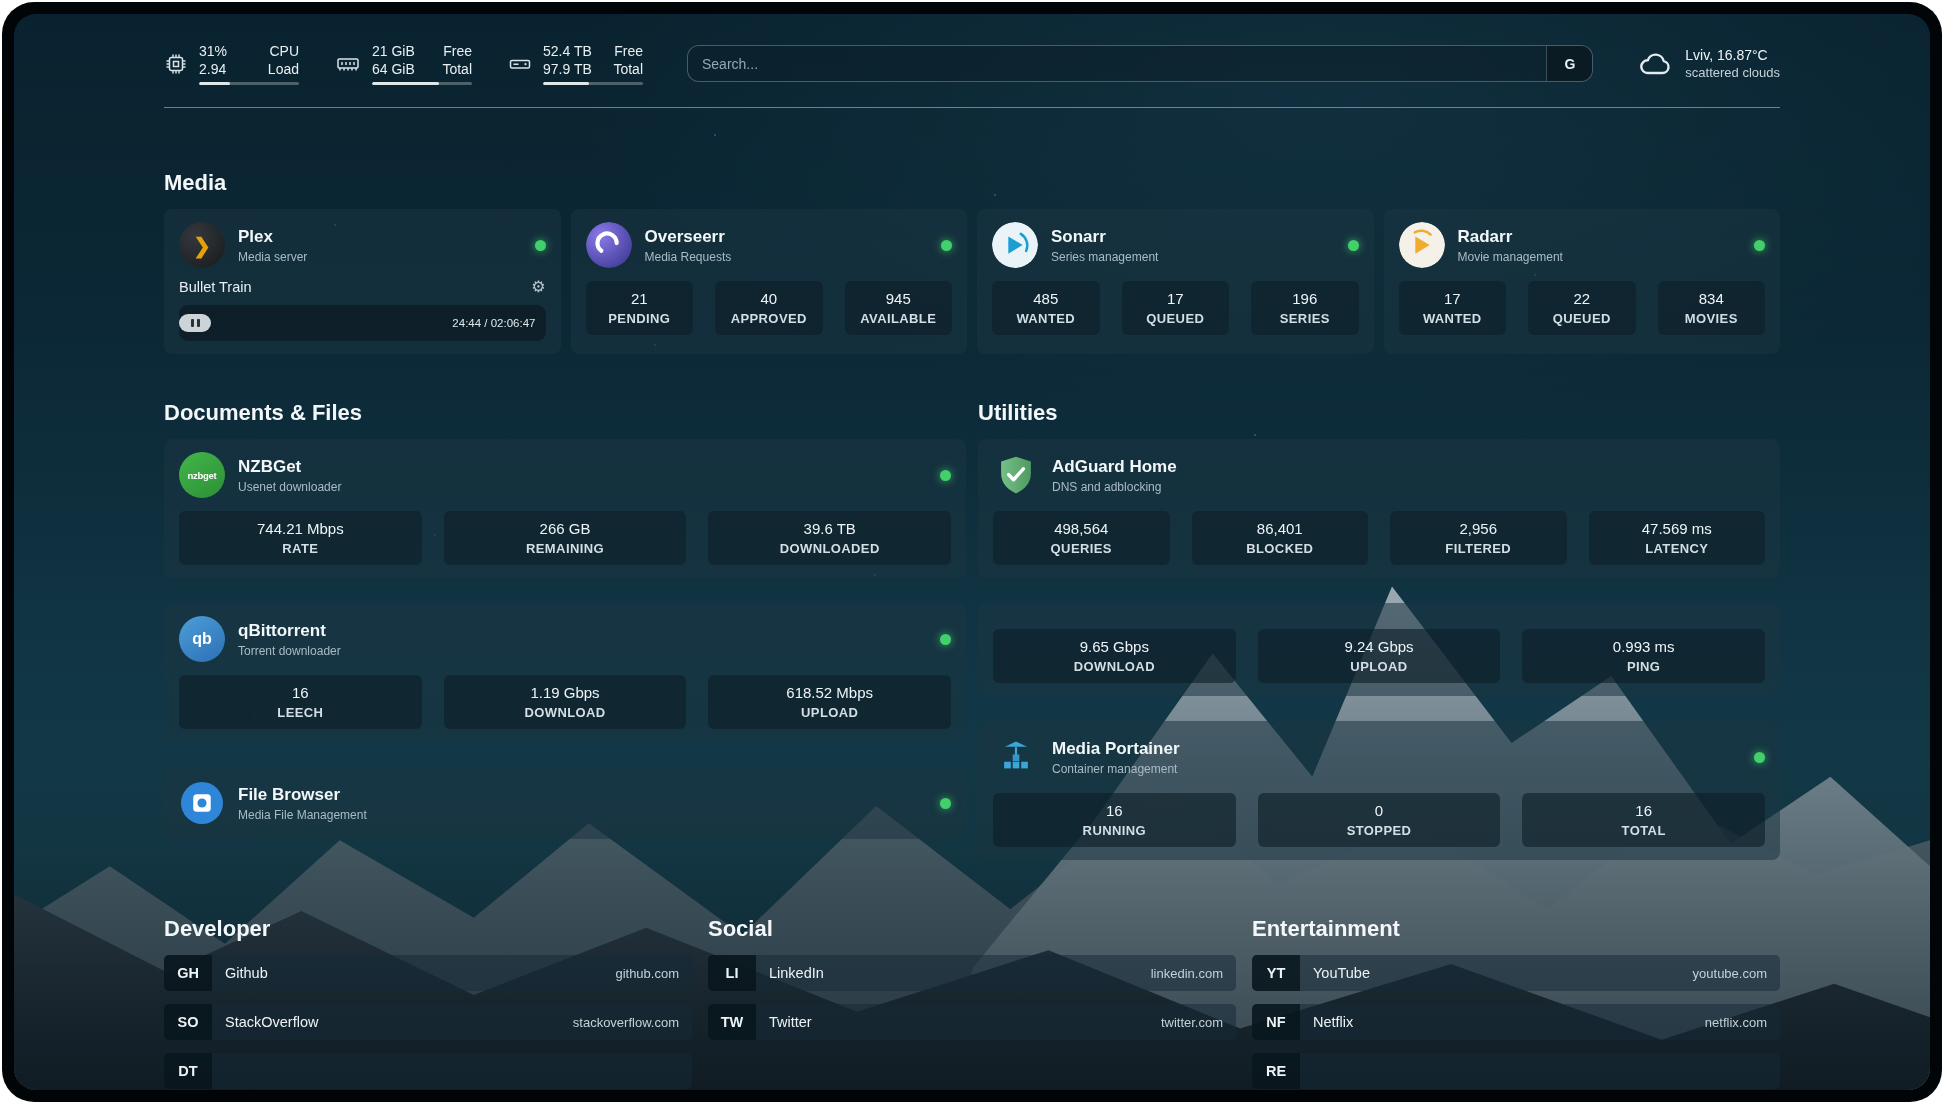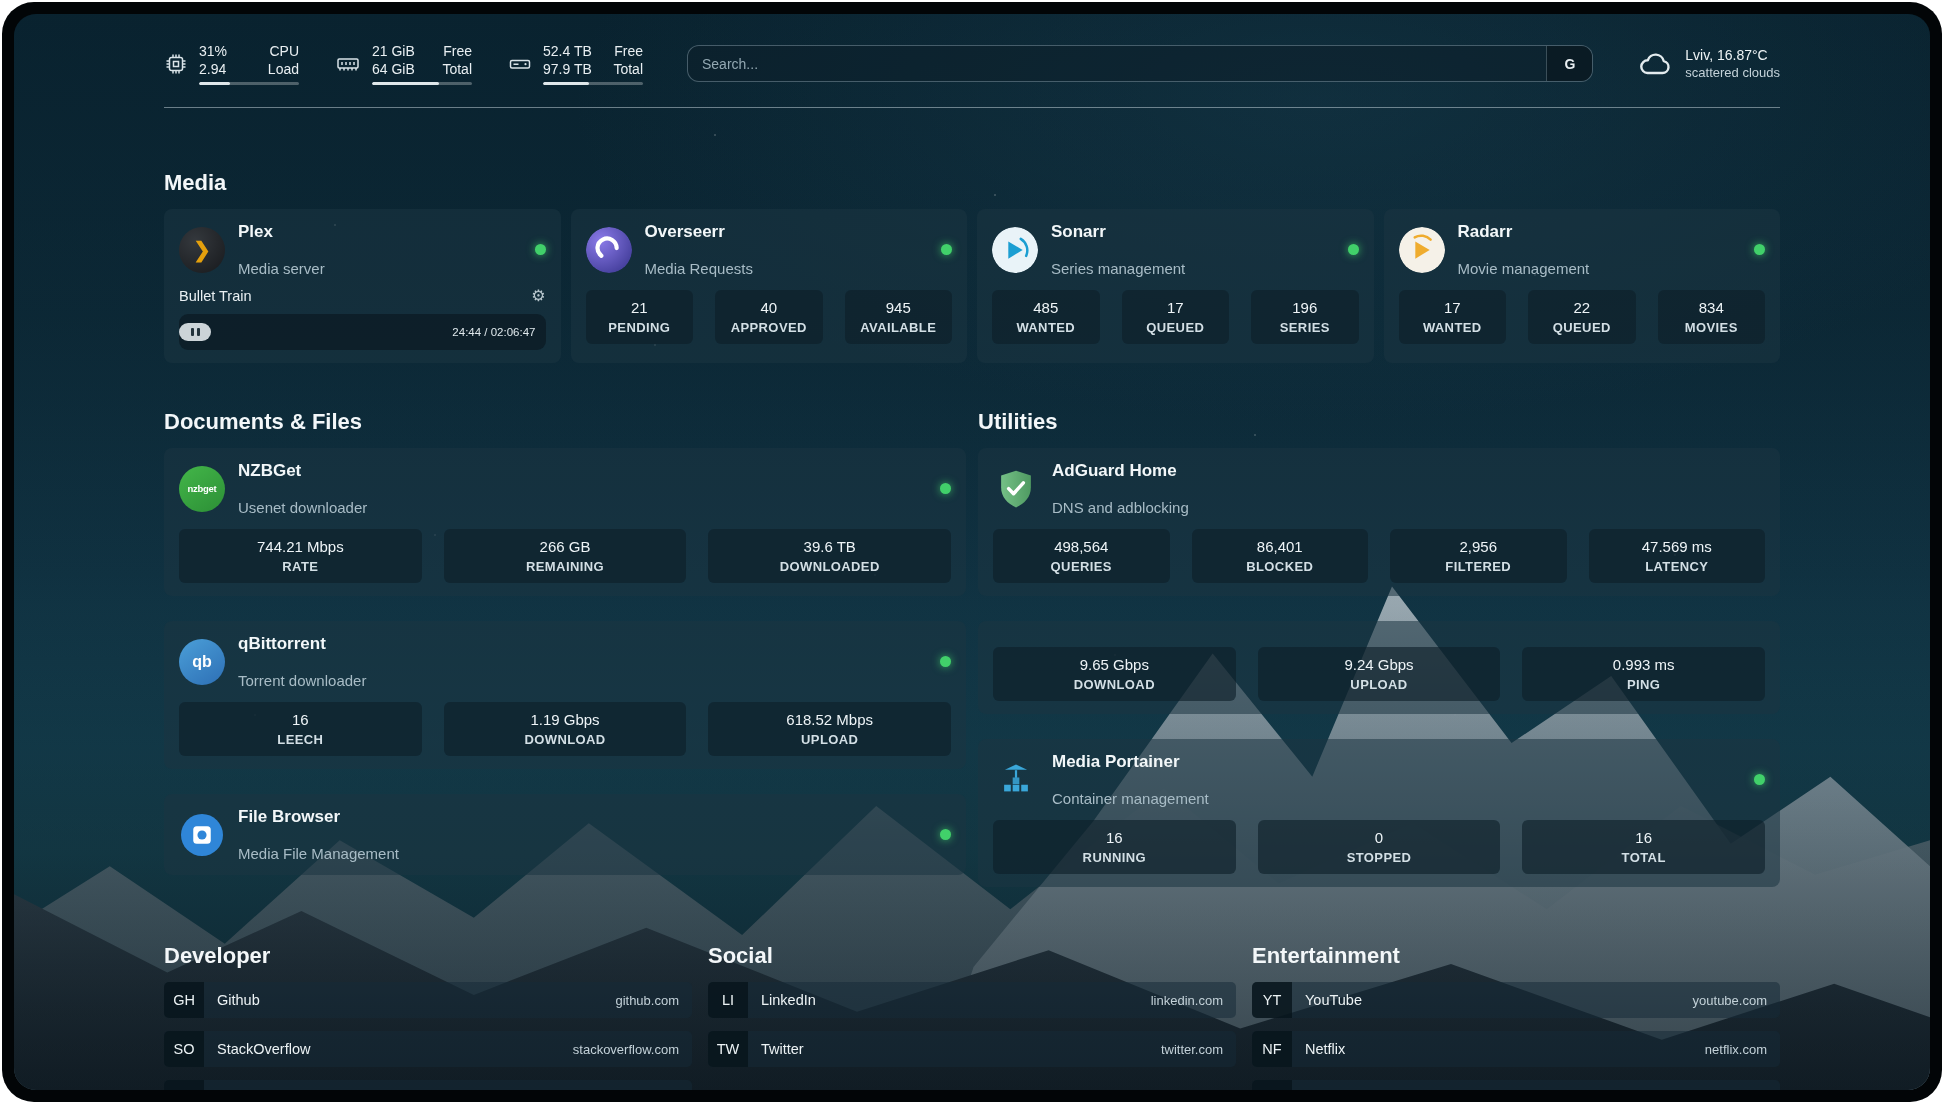--- a/index.html
+++ b/index.html
@@ -55,21 +55,21 @@
 
   
   .section-title{font-size:22px;font-weight:700;color:#f3f7f9;margin-bottom:13px}
   .media{margin-top:62px}
   .media-grid{display:grid;grid-template-columns:repeat(4,1fr);gap:10px}
 
   .card{background:rgba(27,52,65,.55);border-radius:8px;padding:13px 15px;min-height:0}
   .card-head{display:flex;align-items:center;gap:13px;cursor:pointer}
   .sicon{width:46px;height:46px;border-radius:50%;display:flex;align-items:center;justify-content:center;flex-shrink:0;overflow:hidden}
   .sname{font-size:17px;font-weight:700;color:#f2f7f9}
-  .sdesc{font-size:15px;color:#a8bcc6;margin-top:18px}
+  .sdesc{font-size:12px;color:#a8bcc6;margin-top:3px}
   .dot{width:11px;height:11px;border-radius:50%;background:#41d06a;margin-left:auto;box-shadow:0 0 8px rgba(65,208,106,.8);flex-shrink:0}
 
   .stats{display:flex;gap:22px;margin-top:13px}
   .stat{flex:1;background:rgba(13,30,40,.62);border-radius:6px;padding:9px 4px;text-align:center}
   .sv{font-size:15px;color:#eef4f7}
   .sl{font-size:13px;font-weight:700;letter-spacing:.4px;color:#d3dfe5;margin-top:4px}
 
   
   .np-row{display:flex;align-items:center;justify-content:space-between;margin-top:11px}
   .np-title{font-size:14.5px;color:#e9f0f3}
@@ -92,21 +92,21 @@
   .nz-text{color:#fff;font-size:9.5px;font-weight:700;letter-spacing:-.3px}
   .ic-qbit{background:linear-gradient(145deg,#4b9fd8,#2d6fb5)}
   .qb-text{color:#fff;font-size:16px;font-weight:700}
   .ic-speed{background:#141e24;border-radius:10px}
   .ic-portainer{background:transparent;border-radius:8px}
 
   
   .bms{display:grid;grid-template-columns:1fr 1fr 1fr;gap:16px;margin-top:56px}
   .bm{display:flex;align-items:center;height:36px;background:rgba(22,43,55,.52);border-radius:5px;margin-bottom:13px;overflow:hidden;cursor:pointer}
   .bm:last-child{margin-bottom:0}
-  .bm-abbr{width:40px;height:100%;display:flex;align-items:center;justify-content:center;background:rgba(7,19,26,.78);font-weight:400;font-size:14.5px;color:#edf3f5;flex-shrink:0}
+  .bm-abbr{width:48px;height:100%;display:flex;align-items:center;justify-content:center;background:rgba(7,19,26,.78);font-weight:700;font-size:14.5px;color:#edf3f5;flex-shrink:0}
   .bm-name{padding-left:13px;font-size:14.5px;color:#edf3f5}
   .bm-url{margin-left:auto;padding-right:13px;font-size:13px;color:#c3d1d8}
 </style>
 </head>
 <body>
 
 <div class="app">
 <div class="scene">
   <div class="stars"></div>
   <div class="m-far"></div>

